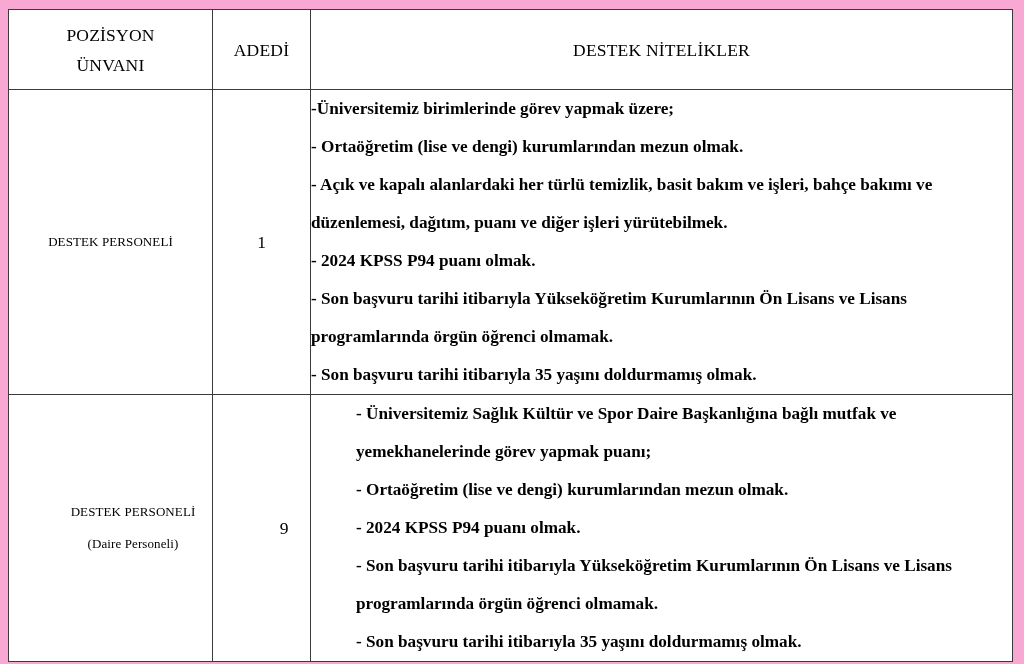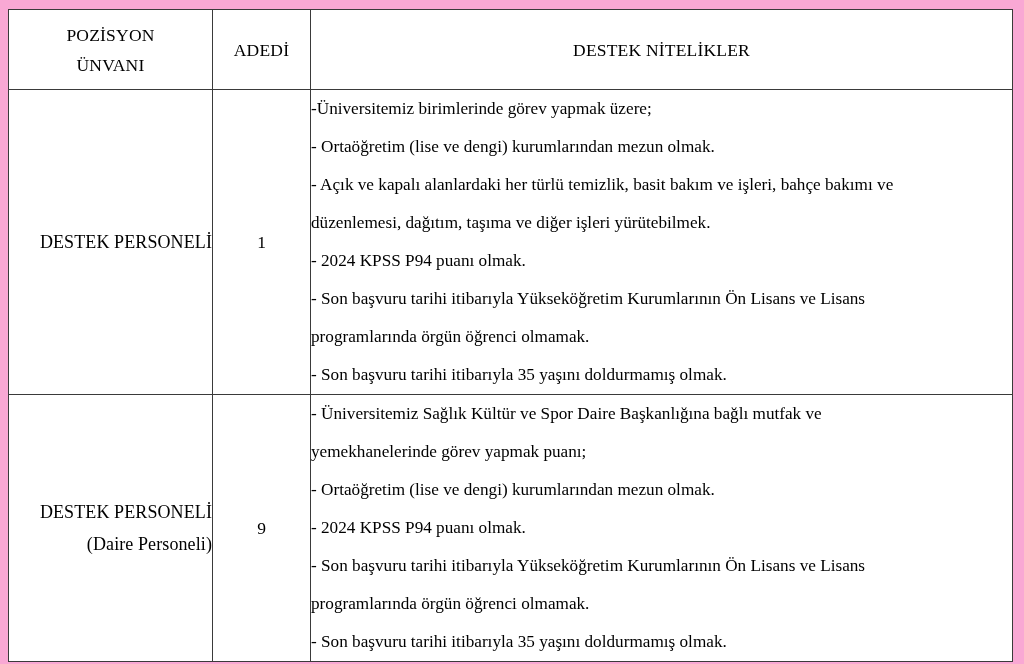--- a/index.html
+++ b/index.html
@@ -46,22 +46,22 @@
     text-align: center;
     font-weight: normal;
     font-size: 17.5px;
     line-height: 30px;
     letter-spacing: 0.2px;
   }
   th .hdr-line { display: block; }
 
   
   td.pos-cell {
-    text-align: right;
-    font-size: 18px;
+    text-align: center;
+    font-size: 13px;
     line-height: 32px;
     letter-spacing: 0.1px;
     padding: 0 6px;
   }
   td.pos-cell .pos-line { display: block; white-space: nowrap; }
 
   td.count-cell {
     text-align: center;
     font-size: 17.5px;
     line-height: 24px;
@@ -69,24 +69,25 @@
 
   td.req-cell {
     text-align: left;
     padding: 14px 8px 12px 9px;
     font-size: 17.2px;
     line-height: 38px;
   }
   td.req-cell .req-line {
     display: block;
     white-space: nowrap;
+    font-weight: bold;
   }
 
   tr.row-1 td { height: 300px; }
-  tr.row-2 td { height: 264px; }
+  tr.row-2 td { height: 264px; padding-left: 45px; }
 </style>
 </head>
 <body>
 
 <div class="page">
 
   <table class="vacancy-table">
     <colgroup>
       <col class="col-pos">
       <col class="col-count">
@@ -108,21 +109,21 @@
 
       <tr class="row-1">
         <td class="pos-cell">
           <span class="pos-line">DESTEK PERSONELİ</span>
         </td>
         <td class="count-cell">1</td>
         <td class="req-cell">
           <span class="req-line">-Üniversitemiz birimlerinde görev yapmak üzere;</span>
           <span class="req-line">- Ortaöğretim (lise ve dengi) kurumlarından mezun olmak.</span>
           <span class="req-line">- Açık ve kapalı alanlardaki her türlü temizlik, basit bakım ve işleri, bahçe bakımı ve</span>
-          <span class="req-line">düzenlemesi, dağıtım, taşıma ve diğer işleri yürütebilmek.</span>
+          <span class="req-line">düzenlemesi, dağıtım, puanı ve diğer işleri yürütebilmek.</span>
           <span class="req-line">- 2024 KPSS P94 puanı olmak.</span>
           <span class="req-line">- Son başvuru tarihi itibarıyla Yükseköğretim Kurumlarının Ön Lisans ve Lisans</span>
           <span class="req-line">programlarında örgün öğrenci olmamak.</span>
           <span class="req-line">- Son başvuru tarihi itibarıyla 35 yaşını doldurmamış olmak.</span>
         </td>
       </tr>
 
       <tr class="row-2">
         <td class="pos-cell">
           <span class="pos-line">DESTEK PERSONELİ</span>

